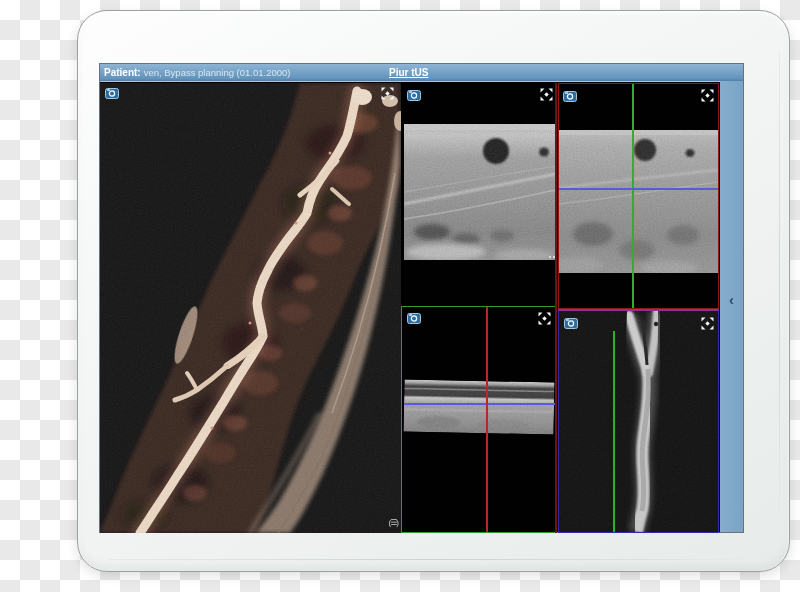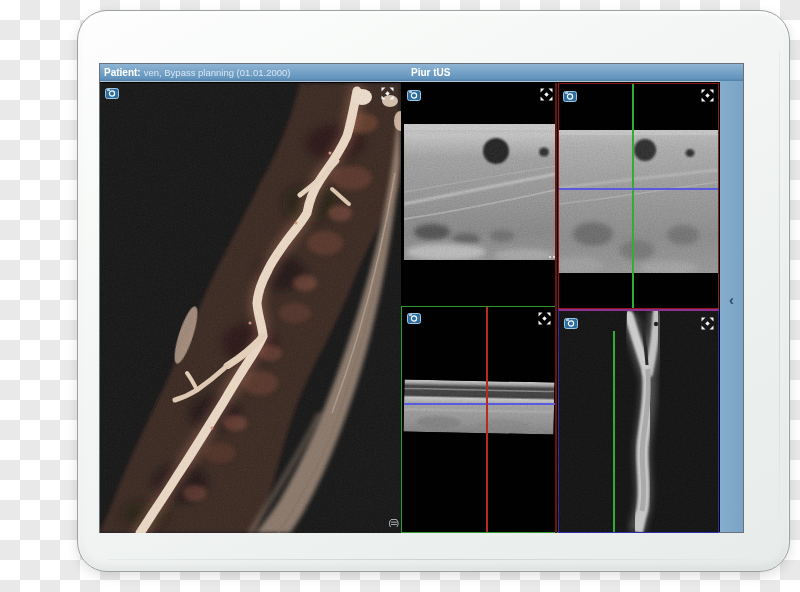--- a/index.html
+++ b/index.html
@@ -29,21 +29,21 @@
     position:absolute;left:21px;top:52px;width:643px;height:468px;
     background:#000;border:1px solid #69727a;box-sizing:content-box;
   }
   .titlebar{
     position:absolute;left:0;top:0;width:643px;height:17px;
     background:linear-gradient(#8fb4d3,#6294bd 85%,#4f81ab);
     color:#fff;font-size:10px;line-height:17px;white-space:nowrap;
   }
   .titlebar .lbl{font-weight:bold;margin-left:4px;}
   .titlebar .val{color:#d9e6f2;font-size:9.5px;margin-left:3px;}
-  .apptitle{position:absolute;left:311px;top:0;font-weight:bold;font-size:10px;color:#fff;}
+  .apptitle{position:absolute;left:289px;top:0;font-weight:bold;font-size:10px;color:#fff;text-decoration:underline;}
   .strip{
     position:absolute;right:0;top:17px;width:23px;height:451px;
     background:linear-gradient(90deg,#86adcc,#7aa3c6);
   }
   .strip .chev{
     position:absolute;left:0;right:0;top:212px;text-align:center;
     color:#2e4d68;font-size:15px;font-weight:bold;line-height:14px;cursor:pointer;
   }
   .content{
     position:absolute;left:0;top:17px;width:620px;height:451px;

